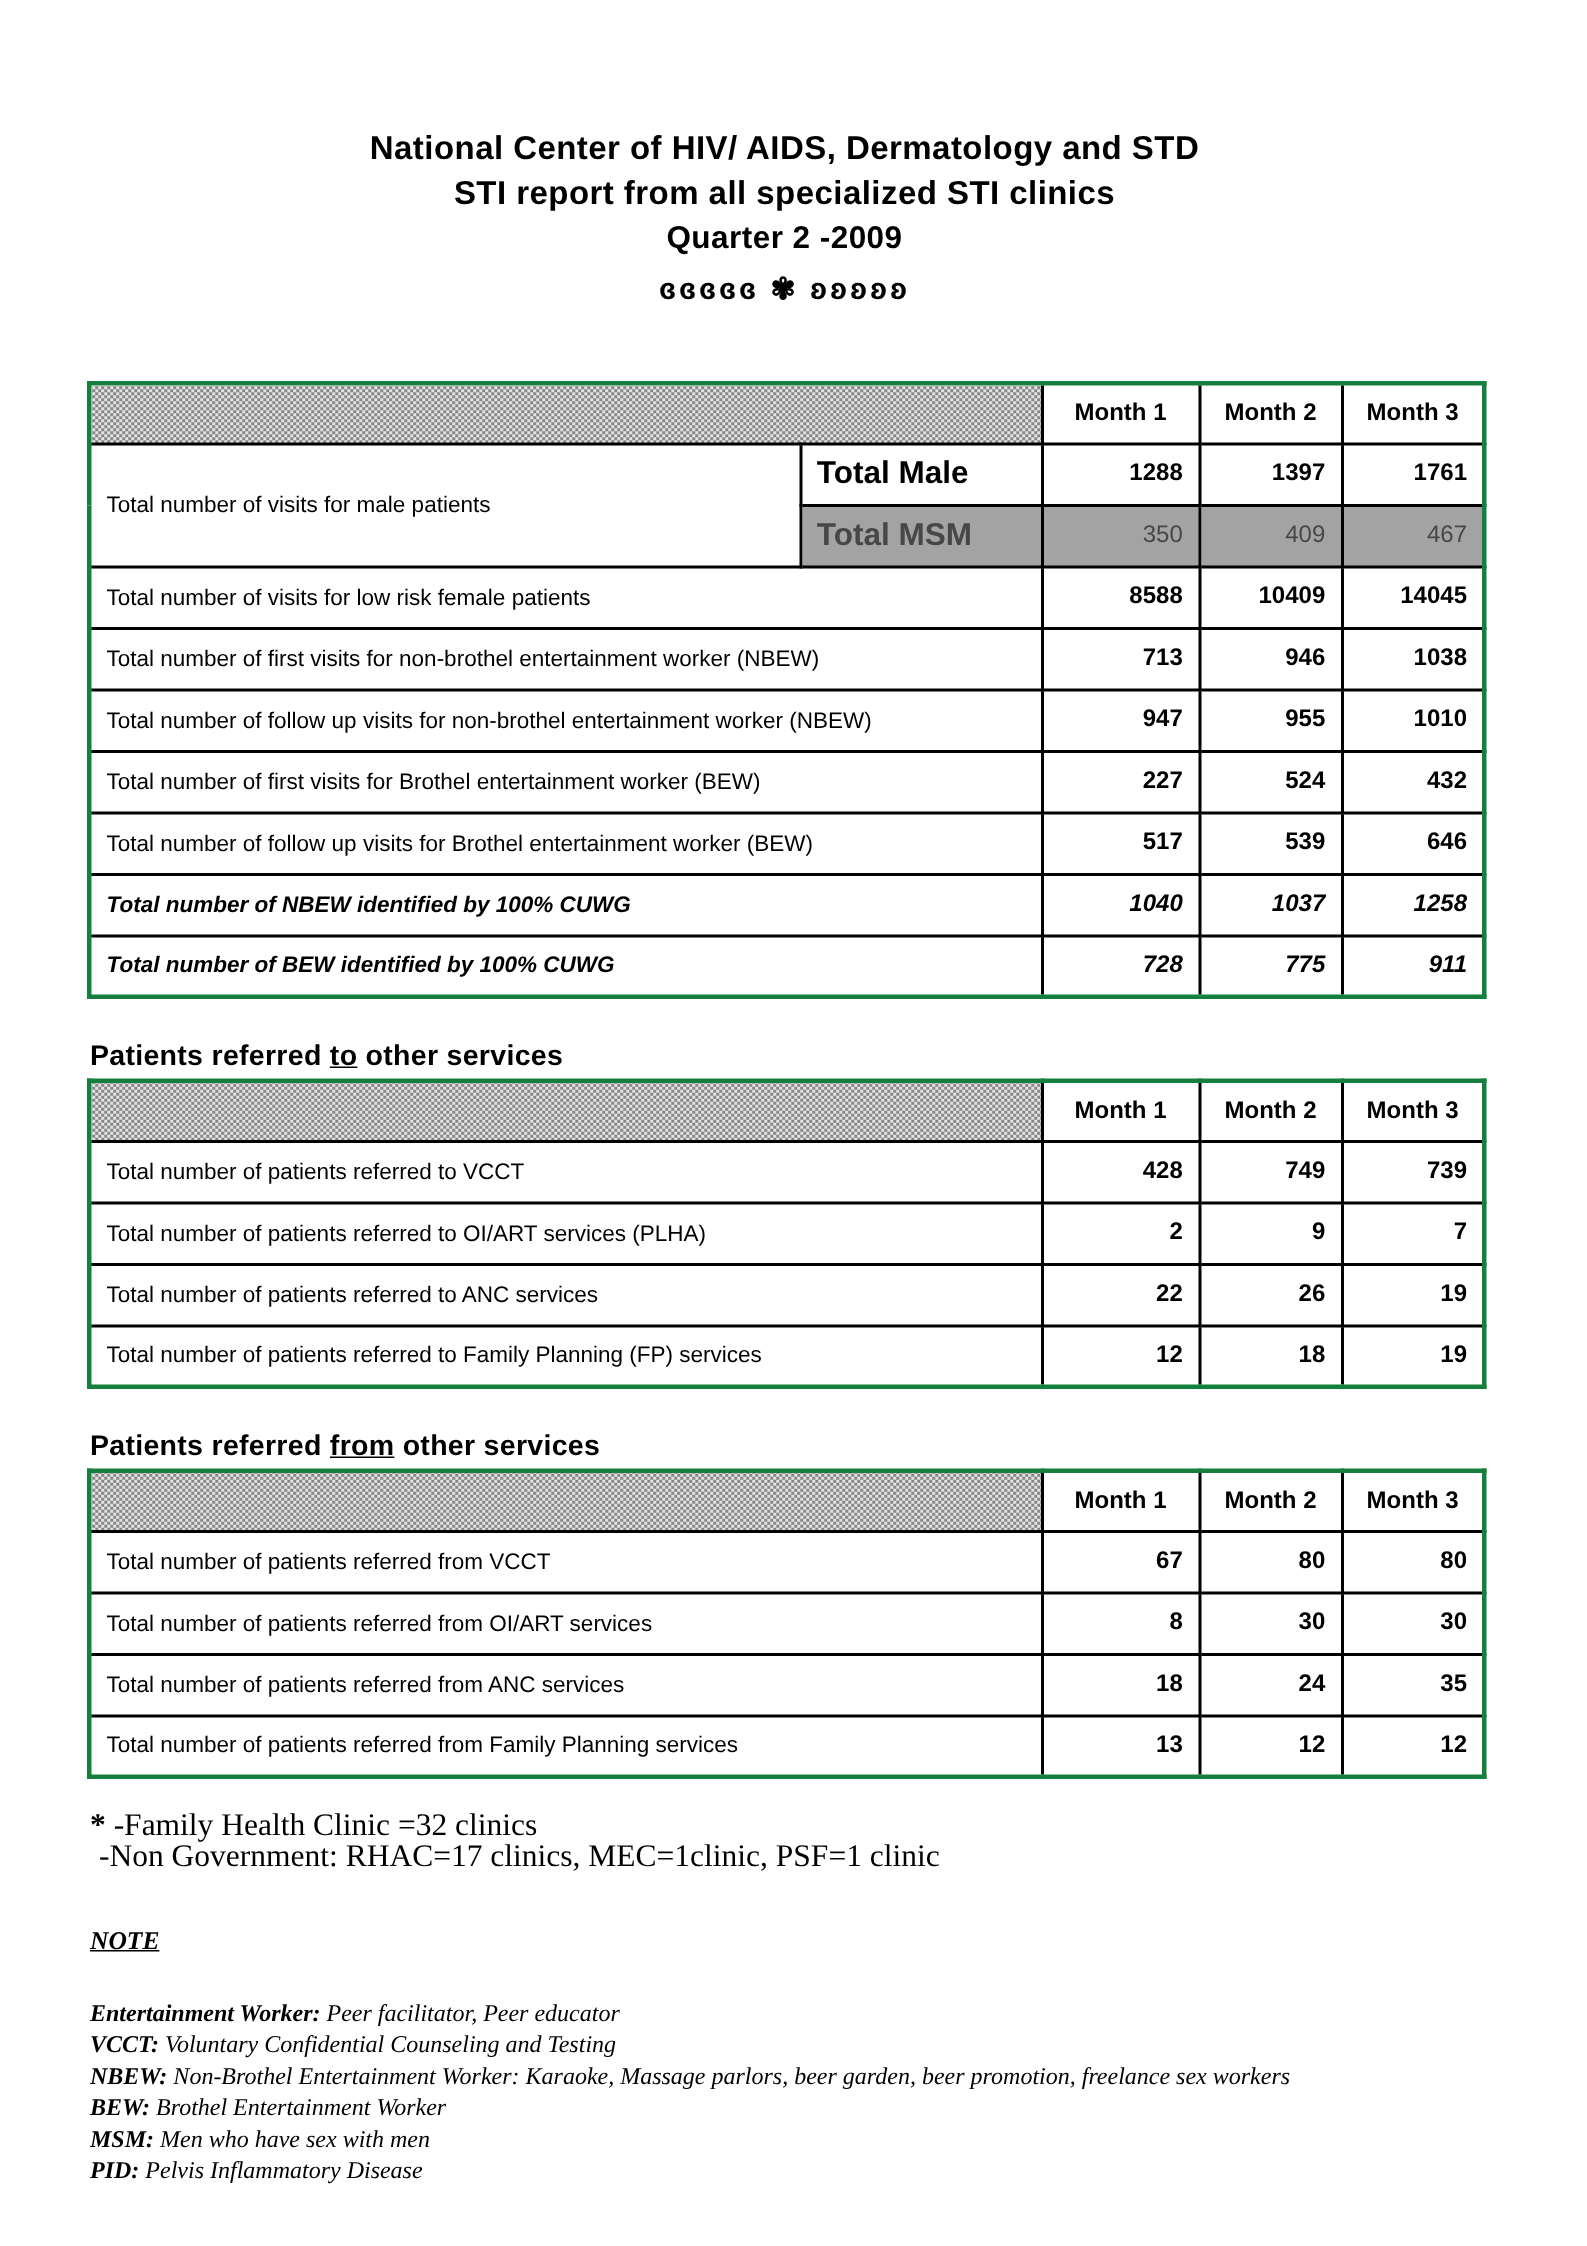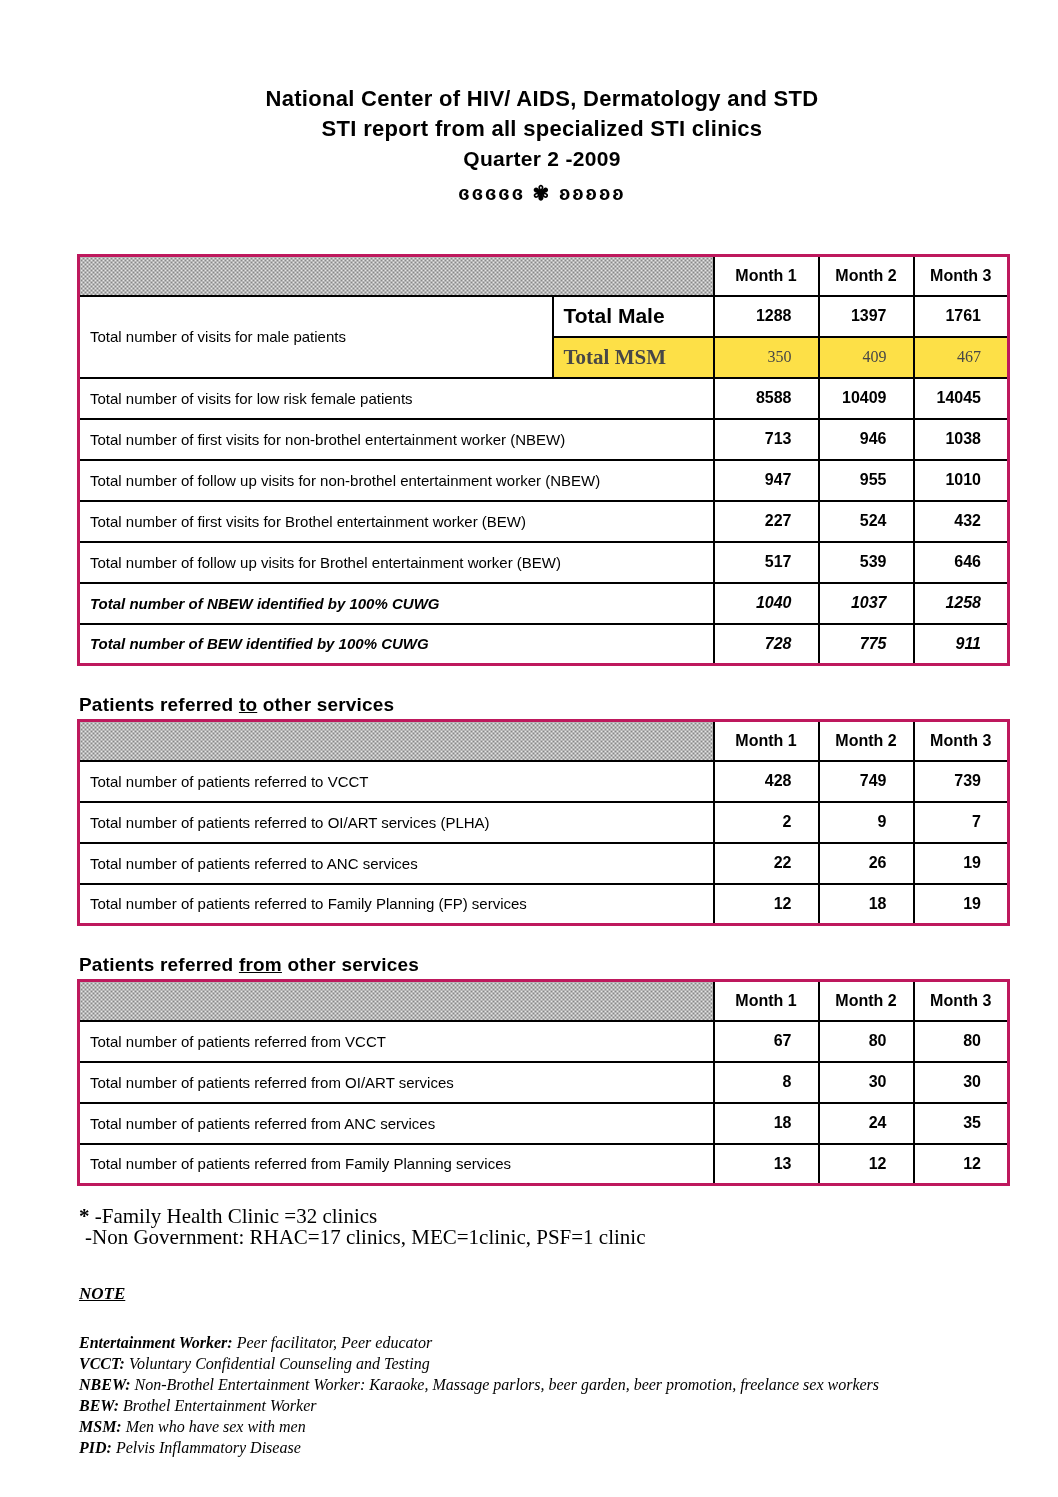--- a/index.html
+++ b/index.html
@@ -6,34 +6,34 @@
   html, body { background: #ffffff; }
   .page {
     position: relative;
     width: 1058px;
     height: 1497px;
     background: #ffffff;
     font-family: "Liberation Sans", sans-serif;
     color: #000;
     overflow: hidden;
   }
-  .doc { position: absolute; left: 77px; top: 0; width: 930px; }
+  .doc { position: absolute; left: 58px; top: 0; width: 930px; }
 
   
   .title-block { margin-top: 84px; text-align: center; }
   .title-line { font-weight: 700; font-size: 22px; line-height: 30px; letter-spacing: 0.3px; }
   .title-line.quarter { font-size: 21px; }
   .ornament { margin-top: 10px; font-size: 20px; font-weight: 700; letter-spacing: 2px; line-height: 18px; }
 
   
   table.report {
     border-collapse: collapse;
     table-layout: fixed;
     width: 930px;
-    border: 3px solid #be185d;
+    border: 3px solid #15803d;
   }
   table.report td, table.report th {
     border: 2px solid #000;
     vertical-align: middle;
     overflow: hidden;
   }
   .hatch {
     background: conic-gradient(#878787 90deg, #e4e4e4 90deg 180deg, #878787 180deg 270deg, #e4e4e4 270deg);
     background-size: 4px 4px;
   }
@@ -53,24 +53,24 @@
   td.sub-label-cell {
     font-size: 21px;
     font-weight: 700;
     text-align: left;
     padding: 4px 6px 4px 10px;
   }
   td.value-cell {
     font-size: 16px;
     font-weight: 700;
     text-align: right;
-    padding: 4px 26px 4px 2px;
+    padding: 4px 10px 4px 2px;
     background: #ffffff;
   }
-  tr.msm-row td { background: #fde047; color: #474747; font-family: Liberation Serif, serif; }
+  tr.msm-row td { background: #a3a3a3; color: #474747; }
   tr.msm-row td.value-cell { font-weight: 400; }
   tr.emph-row td.label-cell, tr.emph-row td.value-cell { font-style: italic; font-weight: 700; }
   .hdr-row { height: 40px; }
   .data-row { height: 41px; }
 
   
   .section-heading {
     font-weight: 700;
     font-size: 19px;
     letter-spacing: 0.2px;

